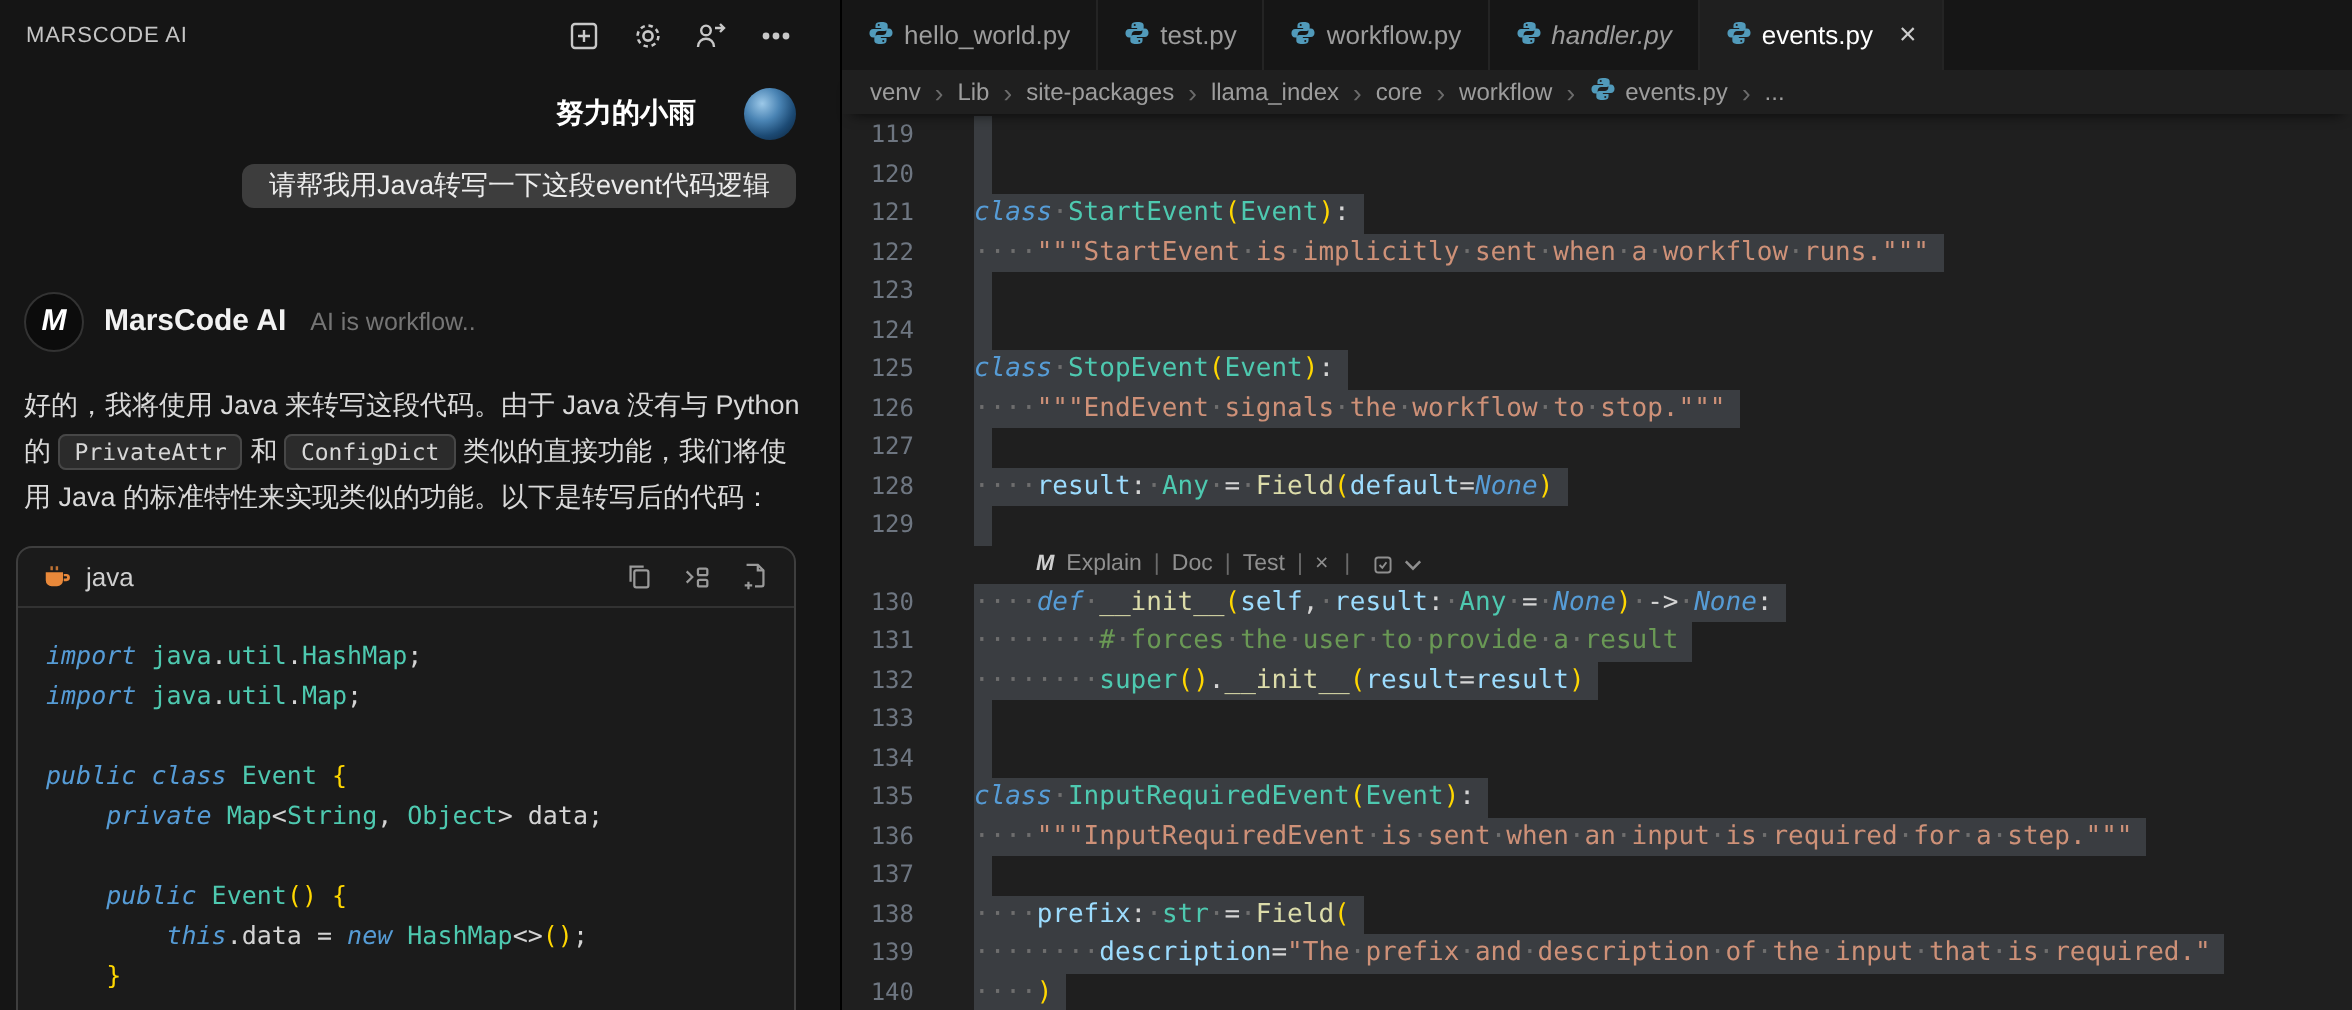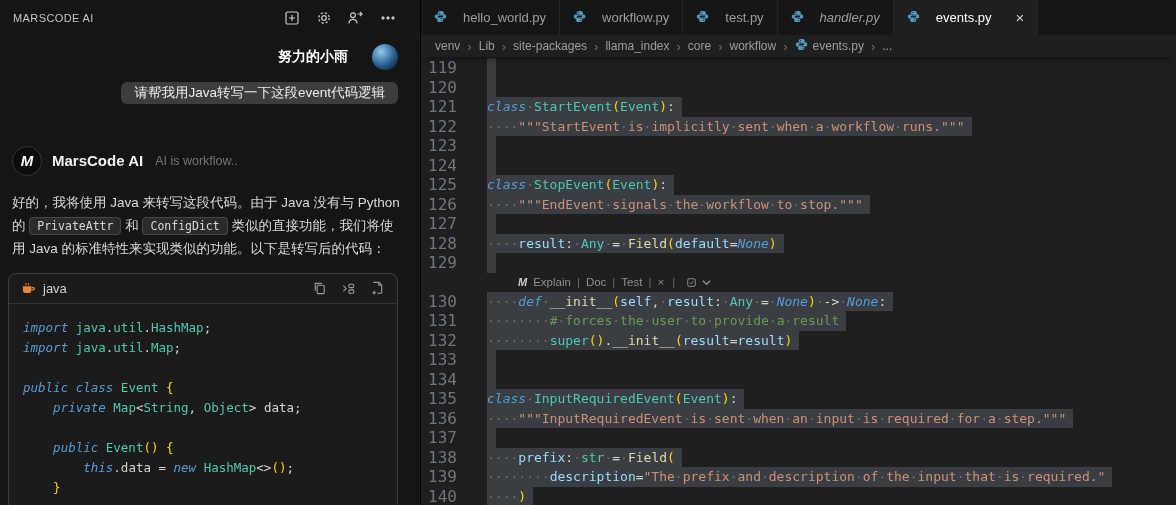--- a/index.html
+++ b/index.html
@@ -38,33 +38,33 @@
   .code-lang { font-size:13px; color:#cfcfcf; margin-left:7px; }
   .card-icons { margin-left:auto; display:flex; gap:14px; }
   .card-icons .cicon { width:15px; height:15px; color:#9a9a9a; cursor:pointer; display:inline-flex; }
   .card-icons svg { stroke:#9a9a9a; }
   .java-code { padding:14px 14px; font-family:"DejaVu Sans Mono", monospace; font-size:12.5px; line-height:20px; }
   .java-code .jline { height:20px; white-space:pre; }
 
   
   .editor { flex:1; display:flex; flex-direction:column; background:#1f1f1f; border-left:1px solid #000; min-width:0; }
   .tab-bar { height:35px; background:#161616; display:flex; flex:none; }
-  .tab { display:flex; align-items:center; gap:16px; padding:0 13px; font-size:13px; color:#9d9d9d;
+  .tab { display:flex; align-items:center; gap:5px; padding:0 13px; font-size:13px; color:#9d9d9d;
       background:#161616; border-right:1px solid #242424; cursor:pointer; white-space:nowrap; }
   .tab.active { background:#1f1f1f; color:#ffffff; }
   .tab.italic .tab-label { font-style:italic; }
   .tab-close { margin-left:8px; font-size:15px; color:#cccccc; line-height:1; }
   .breadcrumb { height:22px; flex:none; background:#1f1f1f; display:flex; align-items:center; padding-left:14px; gap:7px;
       font-size:12px; color:#9d9d9d; box-shadow:0 5px 7px -5px rgba(0,0,0,.75); position:relative; z-index:2; }
   .breadcrumb .crumb { cursor:pointer; display:flex; align-items:center; gap:5px; }
   .breadcrumb .sep { color:#6b6b6b; font-size:13px; }
 
   .code-area { flex:1; overflow:hidden; padding-top:1px; font-family:"DejaVu Sans Mono", monospace; }
   .row { display:flex; height:19.5px; line-height:19.5px; font-size:13px; }
-  .ln { width:36px; flex:none; text-align:right; color:#6e7681; font-size:16px; }
+  .ln { width:36px; flex:none; text-align:right; color:#6e7681; font-size:12px; }
   .lc { margin-left:30px; white-space:pre; }
   .sel { background:var(--selection); display:inline-block; padding-right:7px; }
   .sel-stub { background:var(--selection); display:inline-block; width:9px; height:19.5px; }
   .lens-row { height:19px; line-height:19px; display:flex; align-items:center; margin-left:97px;
       font-family:"Liberation Sans", sans-serif; font-size:11.5px; color:#8f8f8f; }
   .lens-logo { font-weight:800; font-style:italic; font-size:11px; color:#cfcfcf; margin-right:6px; }
   .lens-item { cursor:pointer; }
   .lens-sep { margin:0 6px; color:#6a6a6a; }
   .lens-extra { display:inline-flex; align-items:center; gap:5px; margin-left:2px; }
 
@@ -170,28 +170,28 @@
               <path d="M7.9 1.2c-1.9 0-3.3.6-3.3 2v1.7h3.5v.6H3.2C1.7 5.5.9 6.6.9 8.1s.8 2.7 2.3 2.7h1.5V9c0-1.2 1-2.2 2.2-2.2h3.3c1 0 1.9-.9 1.9-1.9V3.2c0-1.4-1.5-2-3.3-2zM6.6 2.4a.65.65 0 1 1 0 1.3.65.65 0 0 1 0-1.3z"></path>
               <path d="M8.1 14.8c1.9 0 3.3-.6 3.3-2v-1.7H7.9v-.6h4.9c1.5 0 2.3-1.1 2.3-2.6S14.3 5.2 12.8 5.2h-1.5V7c0 1.2-1 2.2-2.2 2.2H5.8c-1 0-1.9.9-1.9 1.9v1.7c0 1.4 1.5 2 3.2 2zm1.3-1.2a.65.65 0 1 1 0-1.3.65.65 0 0 1 0 1.3z"></path>
             </svg></span>
           <span class="tab-label">hello_world.py</span>
         </div>
         <div class="tab">
           <span class="tab-pyicon"><svg width="13" height="13" viewBox="0 0 16 16" fill="#519aba" stroke="none">
               <path d="M7.9 1.2c-1.9 0-3.3.6-3.3 2v1.7h3.5v.6H3.2C1.7 5.5.9 6.6.9 8.1s.8 2.7 2.3 2.7h1.5V9c0-1.2 1-2.2 2.2-2.2h3.3c1 0 1.9-.9 1.9-1.9V3.2c0-1.4-1.5-2-3.3-2zM6.6 2.4a.65.65 0 1 1 0 1.3.65.65 0 0 1 0-1.3z"></path>
               <path d="M8.1 14.8c1.9 0 3.3-.6 3.3-2v-1.7H7.9v-.6h4.9c1.5 0 2.3-1.1 2.3-2.6S14.3 5.2 12.8 5.2h-1.5V7c0 1.2-1 2.2-2.2 2.2H5.8c-1 0-1.9.9-1.9 1.9v1.7c0 1.4 1.5 2 3.2 2zm1.3-1.2a.65.65 0 1 1 0-1.3.65.65 0 0 1 0 1.3z"></path>
             </svg></span>
+          <span class="tab-label">test.py</span>
+        </div>
+        <div class="tab">
+          <span class="tab-pyicon"><svg width="13" height="13" viewBox="0 0 16 16" fill="#519aba" stroke="none">
+              <path d="M7.9 1.2c-1.9 0-3.3.6-3.3 2v1.7h3.5v.6H3.2C1.7 5.5.9 6.6.9 8.1s.8 2.7 2.3 2.7h1.5V9c0-1.2 1-2.2 2.2-2.2h3.3c1 0 1.9-.9 1.9-1.9V3.2c0-1.4-1.5-2-3.3-2zM6.6 2.4a.65.65 0 1 1 0 1.3.65.65 0 0 1 0-1.3z"></path>
+              <path d="M8.1 14.8c1.9 0 3.3-.6 3.3-2v-1.7H7.9v-.6h4.9c1.5 0 2.3-1.1 2.3-2.6S14.3 5.2 12.8 5.2h-1.5V7c0 1.2-1 2.2-2.2 2.2H5.8c-1 0-1.9.9-1.9 1.9v1.7c0 1.4 1.5 2 3.2 2zm1.3-1.2a.65.65 0 1 1 0-1.3.65.65 0 0 1 0 1.3z"></path>
+            </svg></span>
           <span class="tab-label">workflow.py</span>
-        </div>
-        <div class="tab">
-          <span class="tab-pyicon"><svg width="13" height="13" viewBox="0 0 16 16" fill="#519aba" stroke="none">
-              <path d="M7.9 1.2c-1.9 0-3.3.6-3.3 2v1.7h3.5v.6H3.2C1.7 5.5.9 6.6.9 8.1s.8 2.7 2.3 2.7h1.5V9c0-1.2 1-2.2 2.2-2.2h3.3c1 0 1.9-.9 1.9-1.9V3.2c0-1.4-1.5-2-3.3-2zM6.6 2.4a.65.65 0 1 1 0 1.3.65.65 0 0 1 0-1.3z"></path>
-              <path d="M8.1 14.8c1.9 0 3.3-.6 3.3-2v-1.7H7.9v-.6h4.9c1.5 0 2.3-1.1 2.3-2.6S14.3 5.2 12.8 5.2h-1.5V7c0 1.2-1 2.2-2.2 2.2H5.8c-1 0-1.9.9-1.9 1.9v1.7c0 1.4 1.5 2 3.2 2zm1.3-1.2a.65.65 0 1 1 0-1.3.65.65 0 0 1 0 1.3z"></path>
-            </svg></span>
-          <span class="tab-label">test.py</span>
         </div>
         <div class="tab italic">
           <span class="tab-pyicon"><svg width="13" height="13" viewBox="0 0 16 16" fill="#519aba" stroke="none">
               <path d="M7.9 1.2c-1.9 0-3.3.6-3.3 2v1.7h3.5v.6H3.2C1.7 5.5.9 6.6.9 8.1s.8 2.7 2.3 2.7h1.5V9c0-1.2 1-2.2 2.2-2.2h3.3c1 0 1.9-.9 1.9-1.9V3.2c0-1.4-1.5-2-3.3-2zM6.6 2.4a.65.65 0 1 1 0 1.3.65.65 0 0 1 0-1.3z"></path>
               <path d="M8.1 14.8c1.9 0 3.3-.6 3.3-2v-1.7H7.9v-.6h4.9c1.5 0 2.3-1.1 2.3-2.6S14.3 5.2 12.8 5.2h-1.5V7c0 1.2-1 2.2-2.2 2.2H5.8c-1 0-1.9.9-1.9 1.9v1.7c0 1.4 1.5 2 3.2 2zm1.3-1.2a.65.65 0 1 1 0-1.3.65.65 0 0 1 0 1.3z"></path>
             </svg></span>
           <span class="tab-label">handler.py</span>
         </div>
         <div class="tab active">
           <span class="tab-pyicon"><svg width="13" height="13" viewBox="0 0 16 16" fill="#519aba" stroke="none">

